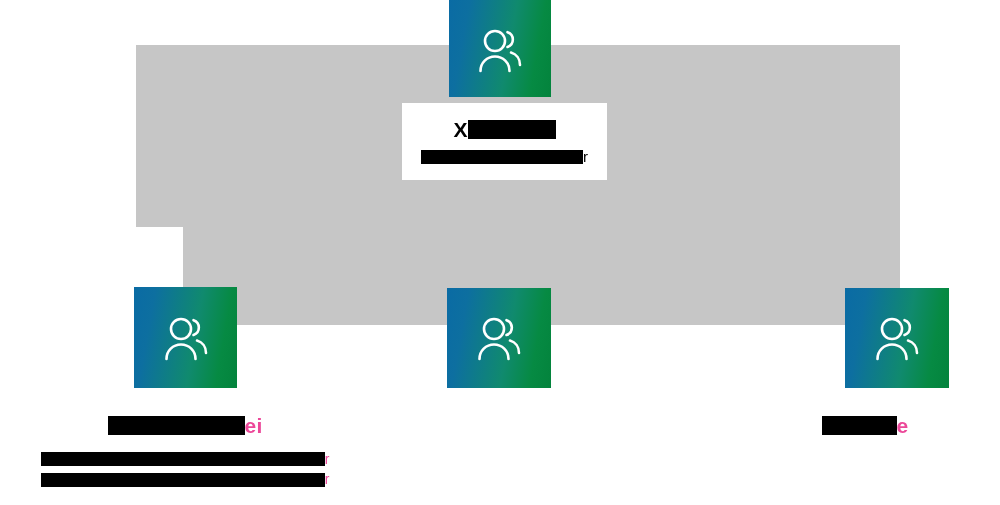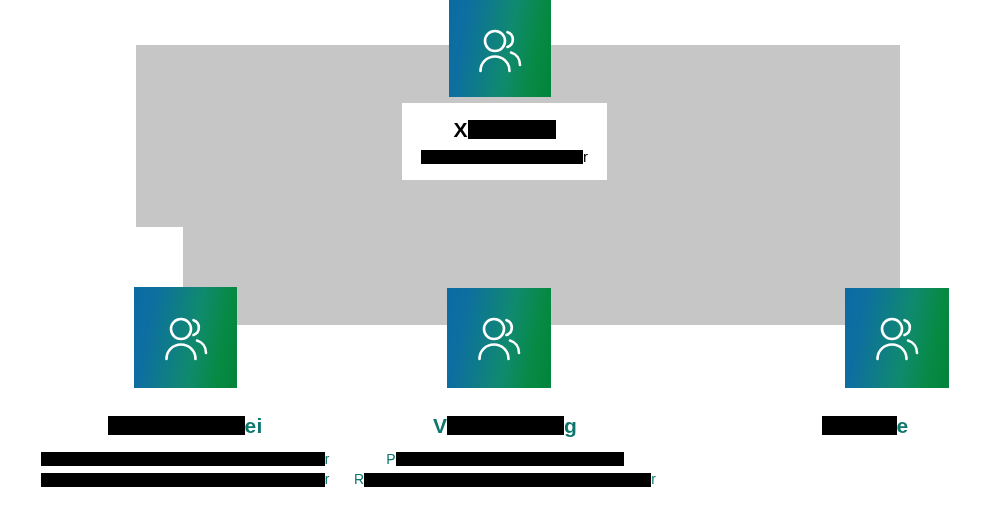--- a/index.html
+++ b/index.html
@@ -88,21 +88,21 @@
     font-size: 15px;
     color: #000000;
     line-height: 1.1;
     white-space: nowrap;
   }
 
   
   .label-block {
     position: absolute;
     text-align: center;
-    color: #0f766e;
+    color: #ec4899;
   }
   .label-left   { left: 20px;  top: 414px; width: 330px; }
   .label-middle { left: 340px; top: 414px; width: 330px; }
   .label-right  { left: 730px; top: 414px; width: 270px; }
 
   .person-name {
     font-size: 21px;
     font-weight: bold;
     line-height: 1.15;
     letter-spacing: .2px;
@@ -172,23 +172,18 @@
       <path d="M37 25.5c5.4 1.6 9 6.3 9 12.4"></path>
     </svg>
   </div>
 
   <div class="label-block label-left">
     <div class="person-name"><span class="redact redact-name" style="width:137px"></span>ei</div>
     <div class="person-title"><span class="redact redact-sub" style="width:284px"></span>r</div>
     <div class="person-title"><span class="redact redact-sub" style="width:284px"></span>r</div>
   </div>
 
-  <div class="label-block label-middle">
-    <div class="person-name">V<span class="redact redact-name" style="width:117px"></span>g</div>
-    <div class="person-title">P<span class="redact redact-sub" style="width:228px"></span></div>
-    <div class="person-title">R<span class="redact redact-sub" style="width:287px"></span>r</div>
-  </div>
 
   <div class="label-block label-right">
     <div class="person-name"><span class="redact redact-name" style="width:75px"></span>e</div>
   </div>
 
 </div>
 
 </body></html>

